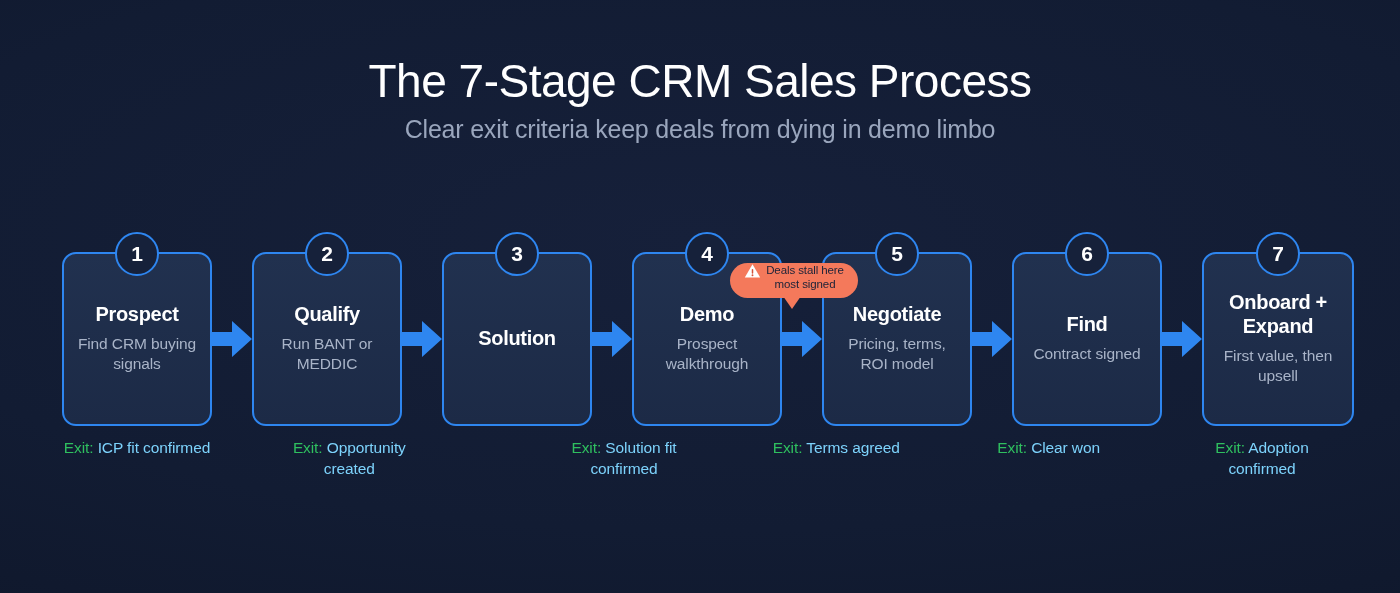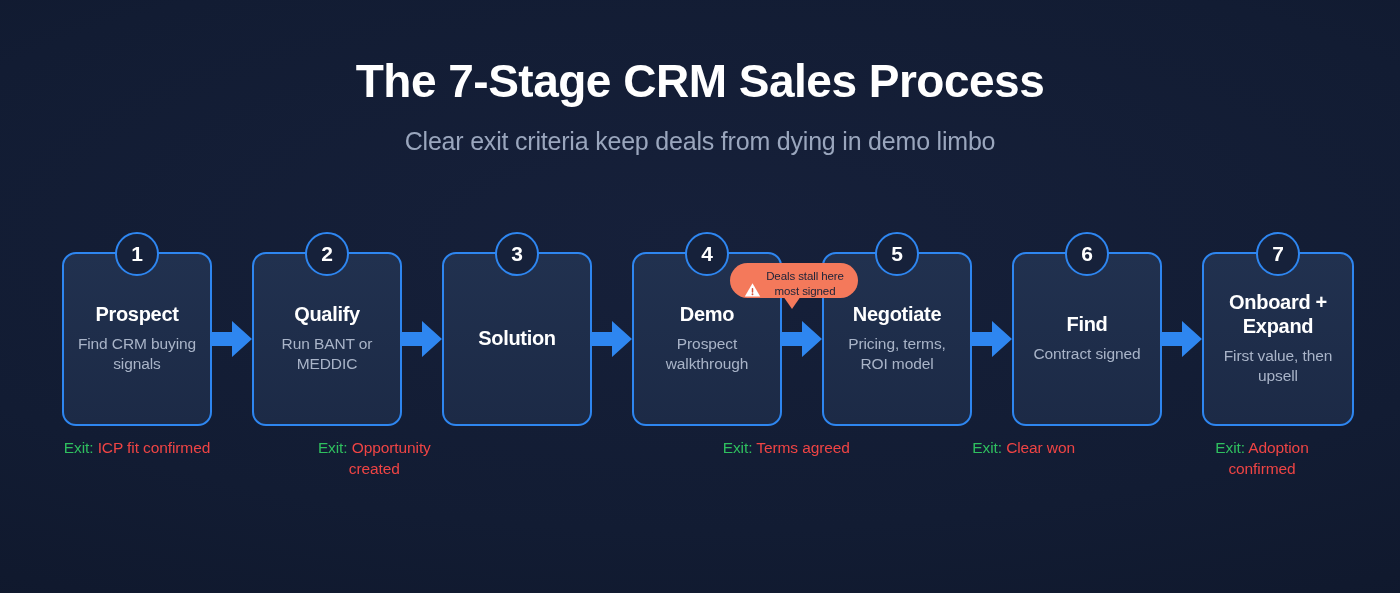--- a/index.html
+++ b/index.html
@@ -14,25 +14,25 @@
   .bg-vignette{
     position:absolute; inset:0;
     background:radial-gradient(ellipse 110% 90% at 50% 40%, #16203a 0%, #121c33 55%, #0e1629 100%);
     pointer-events:none;
   }
   .stage-root{ position:relative; width:1400px; height:593px; }
 
   
   .header{ position:absolute; top:58px; left:0; width:1400px; text-align:center; }
   .title{
-    font-size:46px; font-weight:bold; color:#ffffff;
+    font-size:46px; font-weight:normal; color:#ffffff;
     letter-spacing:-0.5px; line-height:1.0;
   }
   .subtitle{
-    margin-top:24px;
+    margin-top:12px;
     font-size:25px; font-weight:normal; color:#9aa6bd;
     letter-spacing:-0.2px; line-height:1.1;
   }
 
   
   .flow{
     position:absolute; left:62px; top:252px;
     width:1276px; height:174px;
     display:flex; align-items:stretch;
   }
@@ -83,30 +83,30 @@
   }
   .exit-cell{
     width:150px; flex:0 0 150px;
     text-align:center;
     font-size:15.5px; line-height:1.33; letter-spacing:-0.1px;
     color:#dbe2ee;
   }
   .exit-cell.wide{ width:152px; flex:0 0 152px; }
   .exit-gap{ flex:1 1 auto; }
   .exit-label{ color:#2fbf5f; }
-  .exit-text{ color:#ef4444; }
+  .exit-text{ color:#7dd3fc; }
 
   
   .badge{
     position:absolute;
     left:730px; top:263px;
     width:128px; height:35px;
     background:#f4795b;
     border-radius:18px;
-    display:flex; align-items:flex-end; justify-content:center;
+    display:flex; align-items:flex-start; justify-content:center;
     gap:5px; padding:0 9px;
     z-index:6;
   }
   .badge-tail{
     position:absolute;
     left:53px; top:33px;
     width:0; height:0;
     border-left:9px solid transparent;
     border-right:9px solid transparent;
     border-top:13px solid #f4795b;
@@ -215,20 +215,24 @@
       <span class="exit-label">Exit: </span>
       <span class="exit-text">ICP fit confirmed</span>
     </div>
     <div class="exit-gap"></div>
     <div class="exit-cell">
       <span class="exit-label">Exit: </span>
       <span class="exit-text">Opportunity created</span>
     </div>
     <div class="exit-gap"></div>
     <div class="exit-gap"></div>
+    <div class="exit-cell">
+      <span class="exit-label">Exit: </span>
+      <span class="exit-text">Solution fit confirmed</span>
+    </div>
     <div class="exit-gap"></div>
     <div class="exit-cell">
       <span class="exit-label">Exit: </span>
       <span class="exit-text">Terms agreed</span>
     </div>
     <div class="exit-gap"></div>
     <div class="exit-cell">
       <span class="exit-label">Exit: </span>
       <span class="exit-text">Clear won</span>
     </div>

